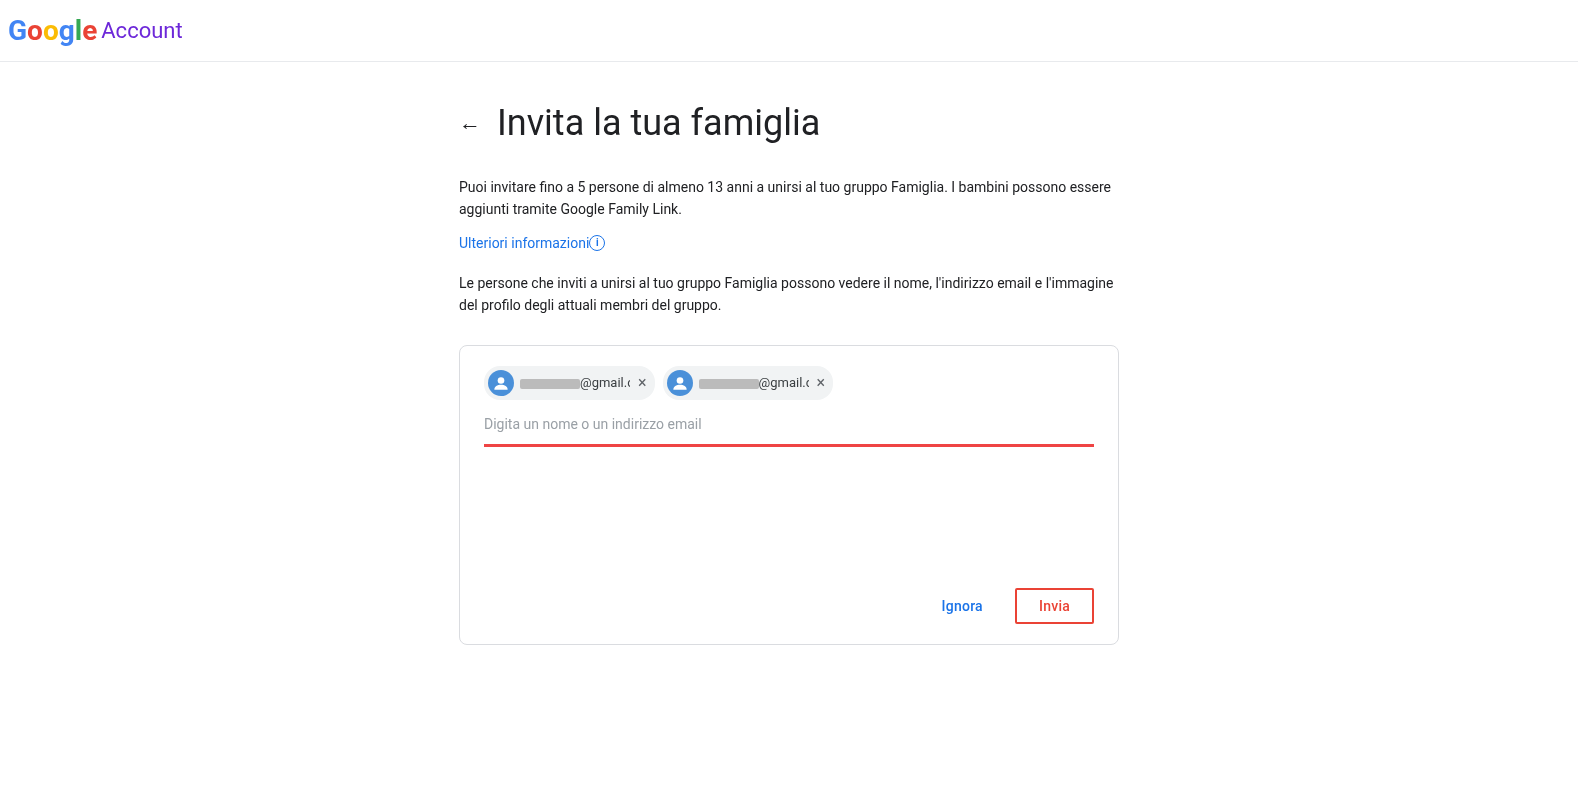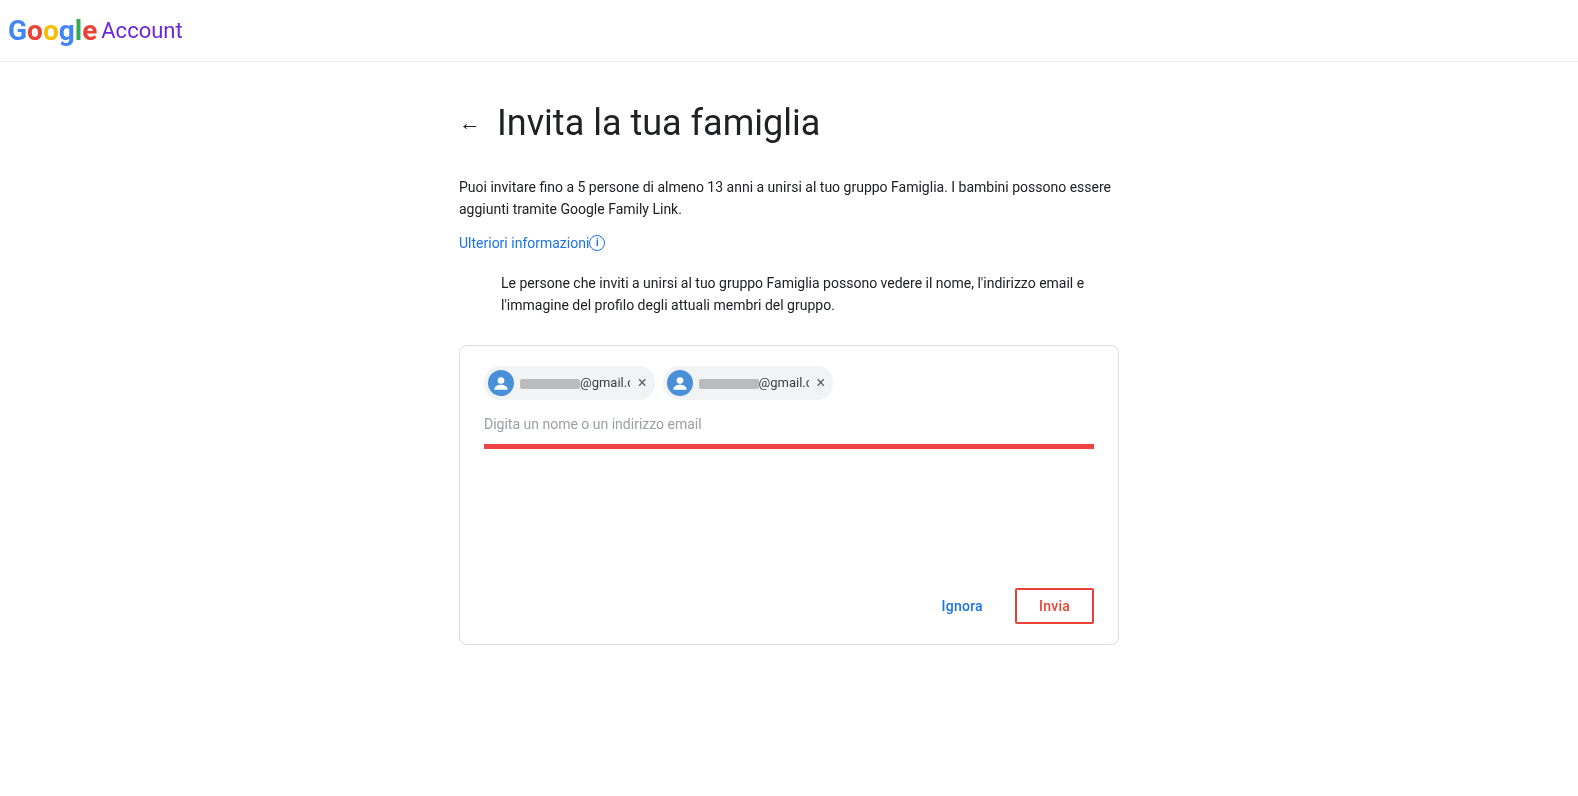--- a/index.html
+++ b/index.html
@@ -111,21 +111,20 @@
       color: #1a73e8;
       font-weight: bold;
       vertical-align: middle;
     }
 
     .description-text2 {
       font-size: 14px;
       line-height: 1.6;
       color: #202124;
       margin-top: 20px;
-      margin-left: 42px;
     }
 
     
     .invite-card {
       border: 1px solid #dadce0;
       border-radius: 8px;
       padding: 20px 24px;
       margin-top: 28px;
       min-height: 300px;
       display: flex;
@@ -195,21 +194,21 @@
       display: inline-block;
       background: #bbb;
       border-radius: 2px;
       height: 10px;
       width: 60px;
       vertical-align: middle;
     }
 
     
     .email-input-wrapper {
-      border-bottom: 5px solid #ef4444;
+      border-bottom: 3px solid #ef4444;
       padding-bottom: 8px;
       margin-top: 4px;
     }
 
     .email-input {
       width: 100%;
       border: none;
       outline: none;
       font-size: 14px;
       color: #9aa0a6;

